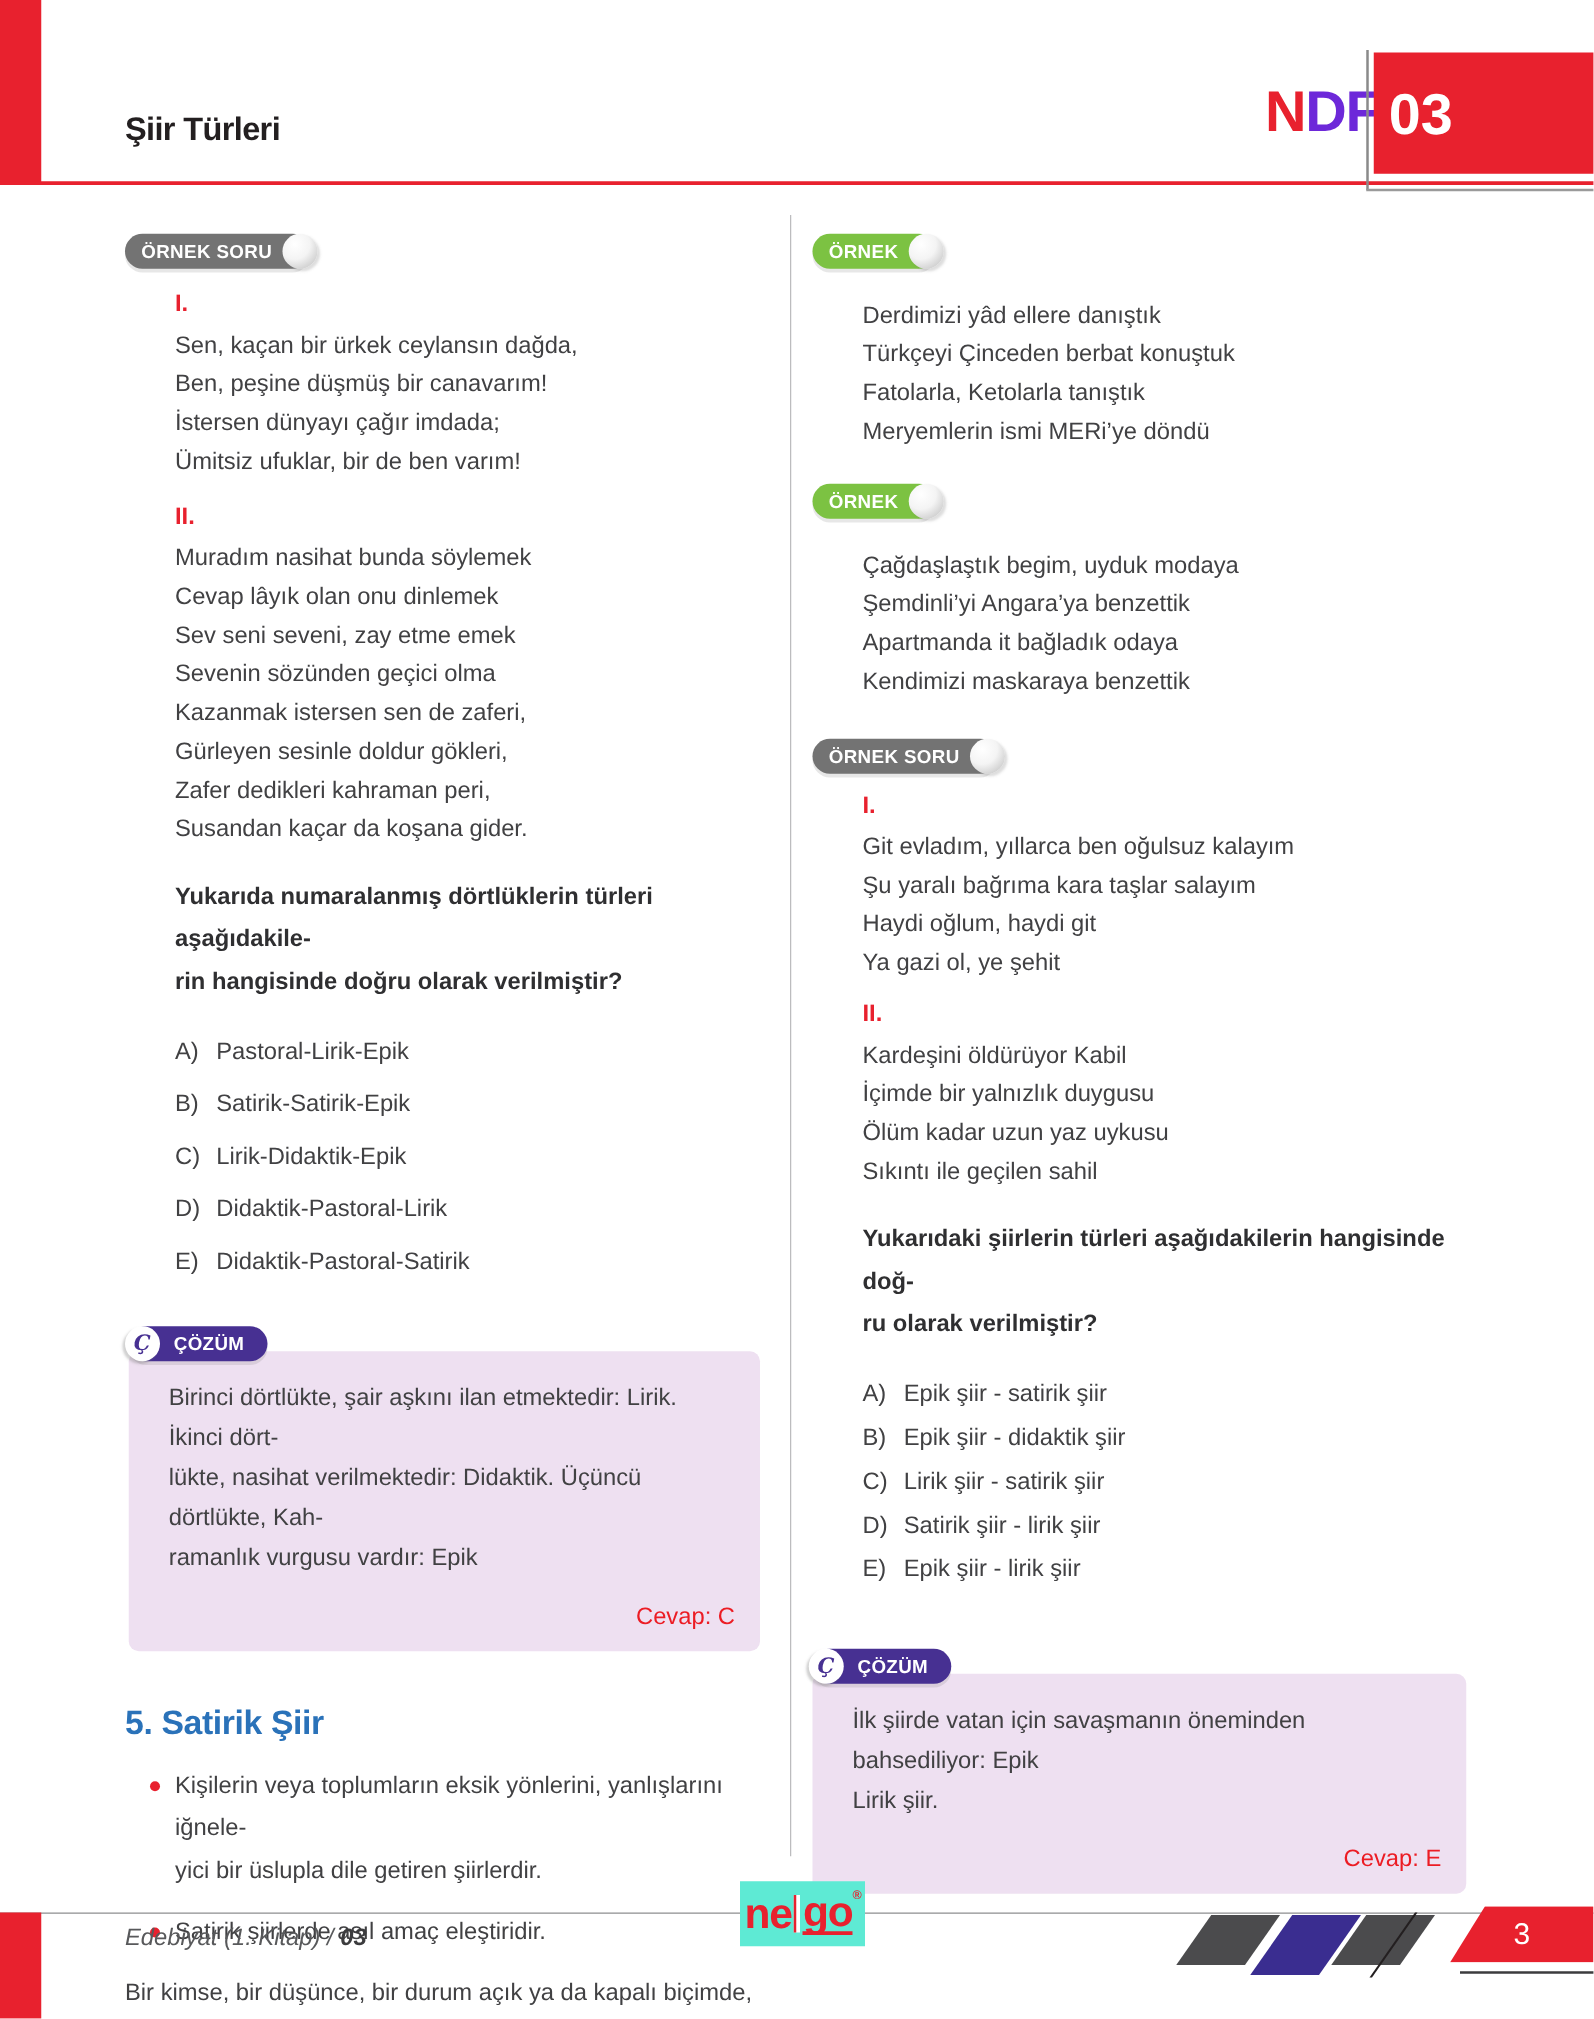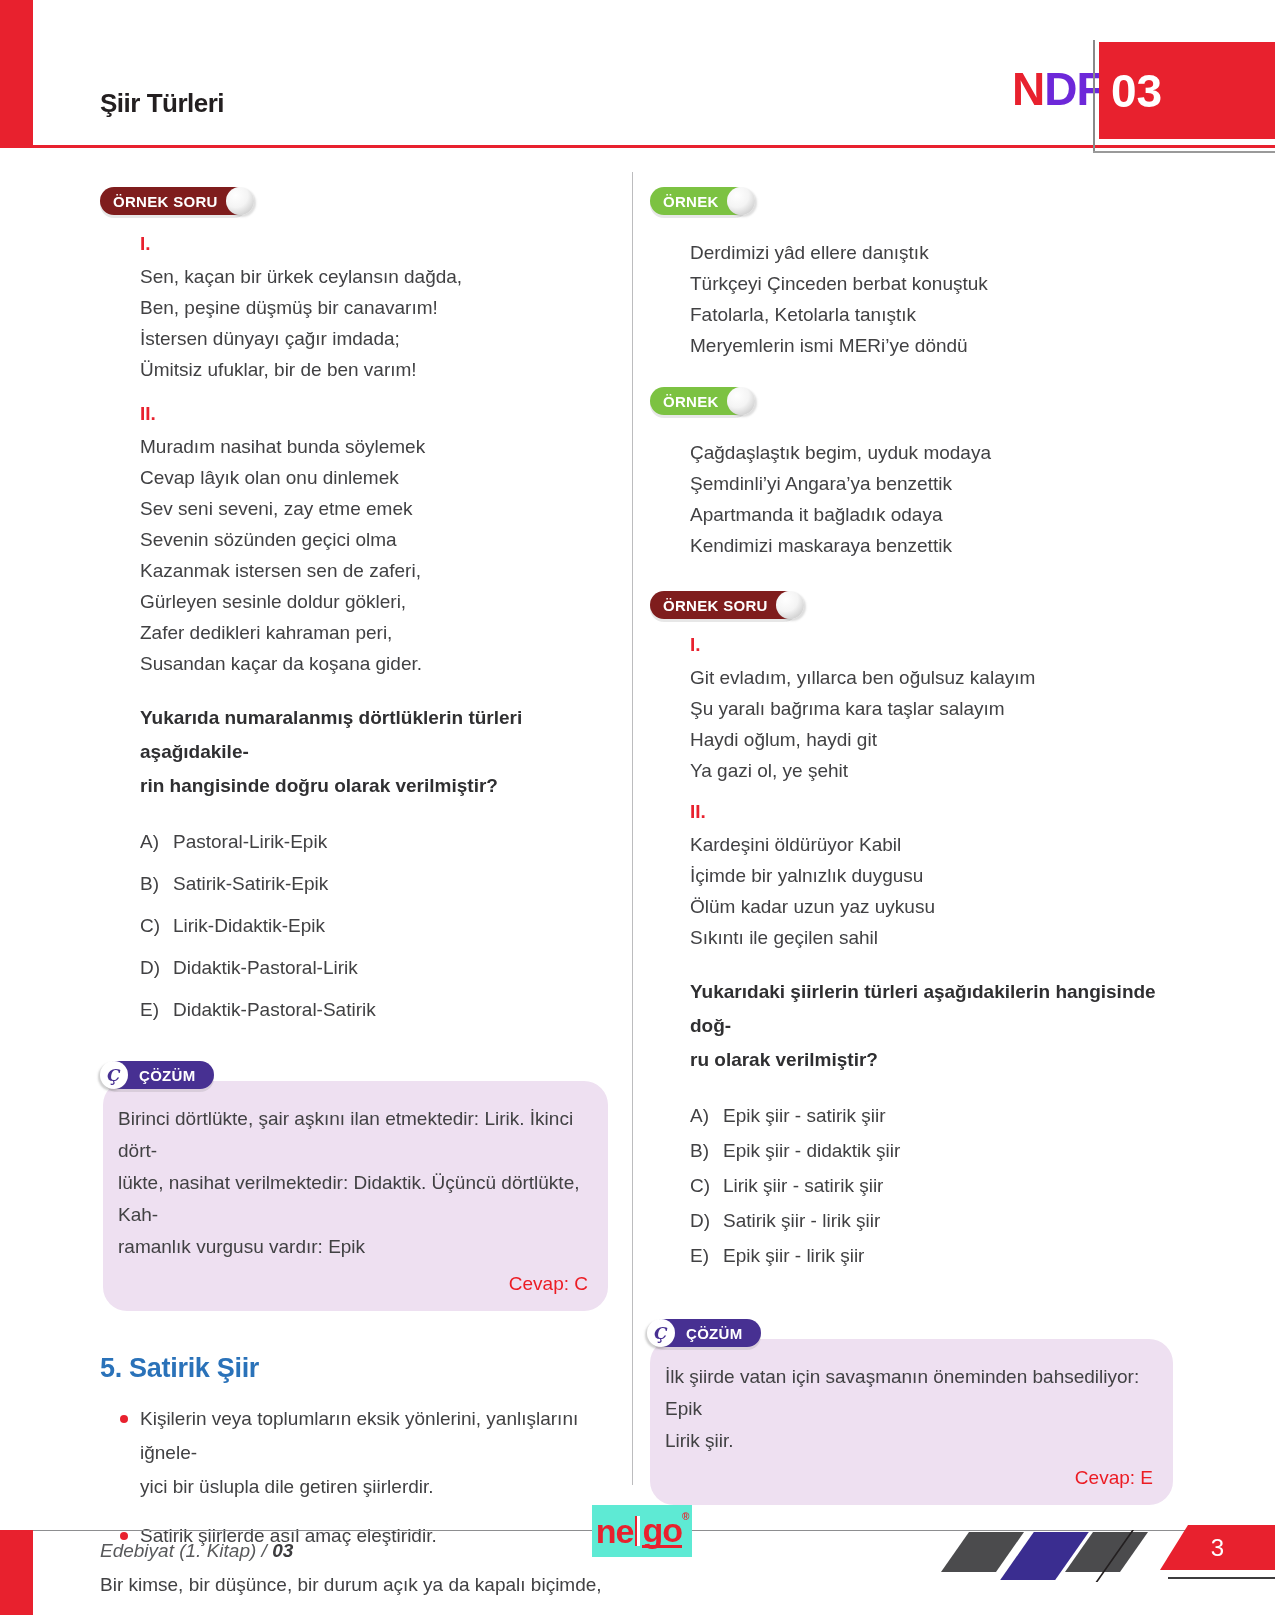--- a/index.html
+++ b/index.html
@@ -27,21 +27,21 @@
   .divider{position:absolute;left:632px;top:172px;width:1px;height:1313px;background:#bcbcbe;}
   .indent{margin-left:40px;}
 
   
   .badge{display:inline-flex;align-items:center;position:relative;height:28px;border-radius:15px;
          color:#fff;font-weight:bold;font-size:15px;letter-spacing:0.3px;padding:0 30px 0 13px;
          box-shadow:0 3px 0 rgba(120,120,120,0.18);}
   .badge .sphere{position:absolute;right:-6px;top:0;width:28px;height:28px;border-radius:50%;
          background:radial-gradient(circle at 35% 30%, #ffffff 0%, #f4f4f4 45%, #cfcfcf 80%, #bdbdbd 100%);
          box-shadow:2px 2px 2px rgba(120,120,120,0.25);}
-  .badge.orange{background:#7f1d1d;}
+  .badge.orange{background:#737373;}
   .badge.green{background:#7cc242;}
   .badge.purple{background:#473092;padding:0 18px 0 36px;}
   .badge .circ{position:absolute;left:-3px;top:0;width:28px;height:28px;border-radius:50%;background:#ffffff;
         box-shadow:-2px 2px 2px rgba(120,120,120,0.35);display:flex;align-items:center;justify-content:center;
         font-family:"DejaVu Serif", serif;font-style:italic;font-weight:bold;font-size:17px;}
   .badge.purple .circ{color:#473092;}
 
   
   .numeral{color:#e8212e;font-weight:bold;font-size:19px;margin:15px 0 6px 0;}
   .first .numeral{margin-top:18px;}
@@ -50,23 +50,23 @@
   .options{margin-top:26px;}
   .option{display:flex;font-size:19px;line-height:26px;color:#414143;}
   .col-left .option{margin-bottom:16px;}
   .col-right .option{margin-bottom:9px;}
   .option .lab{width:33px;flex:none;}
 
   
   .solution{position:relative;}
   .col-left .solution{margin-top:38px;margin-left:3px;}
   .col-right .solution{margin-top:50px;}
-  .sol-box{background:#eee0f1;border-radius:24px;margin-top:-8px;padding:22px 20px 12px 15px;position:relative;z-index:0;}
+  .sol-box{background:#eee0f1;border-radius:8px;margin-top:-8px;padding:22px 20px 12px 32px;position:relative;z-index:0;}
   .sol-box .sline{font-size:19px;line-height:32px;color:#414143;}
-  .answer{text-align:right;color:#ec1c24;font-size:19px;line-height:30px;margin-top:6px;}
+  .answer{text-align:right;color:#ec1c24;font-size:19px;line-height:30px;margin-top:16px;}
   .solution .badge{position:relative;z-index:1;}
 
   
   .section-heading{margin-top:42px;color:#2a72b9;font-size:27px;font-weight:bold;letter-spacing:-0.3px;}
   .bullets{margin-top:18px;}
   .bullet{display:flex;margin-bottom:15px;}
   .bullet .dot{flex:none;width:8px;height:8px;border-radius:50%;background:#e8212e;margin:13px 12px 0 20px;}
   .bullet .btext{font-size:19px;line-height:34px;color:#414143;}
 
   

